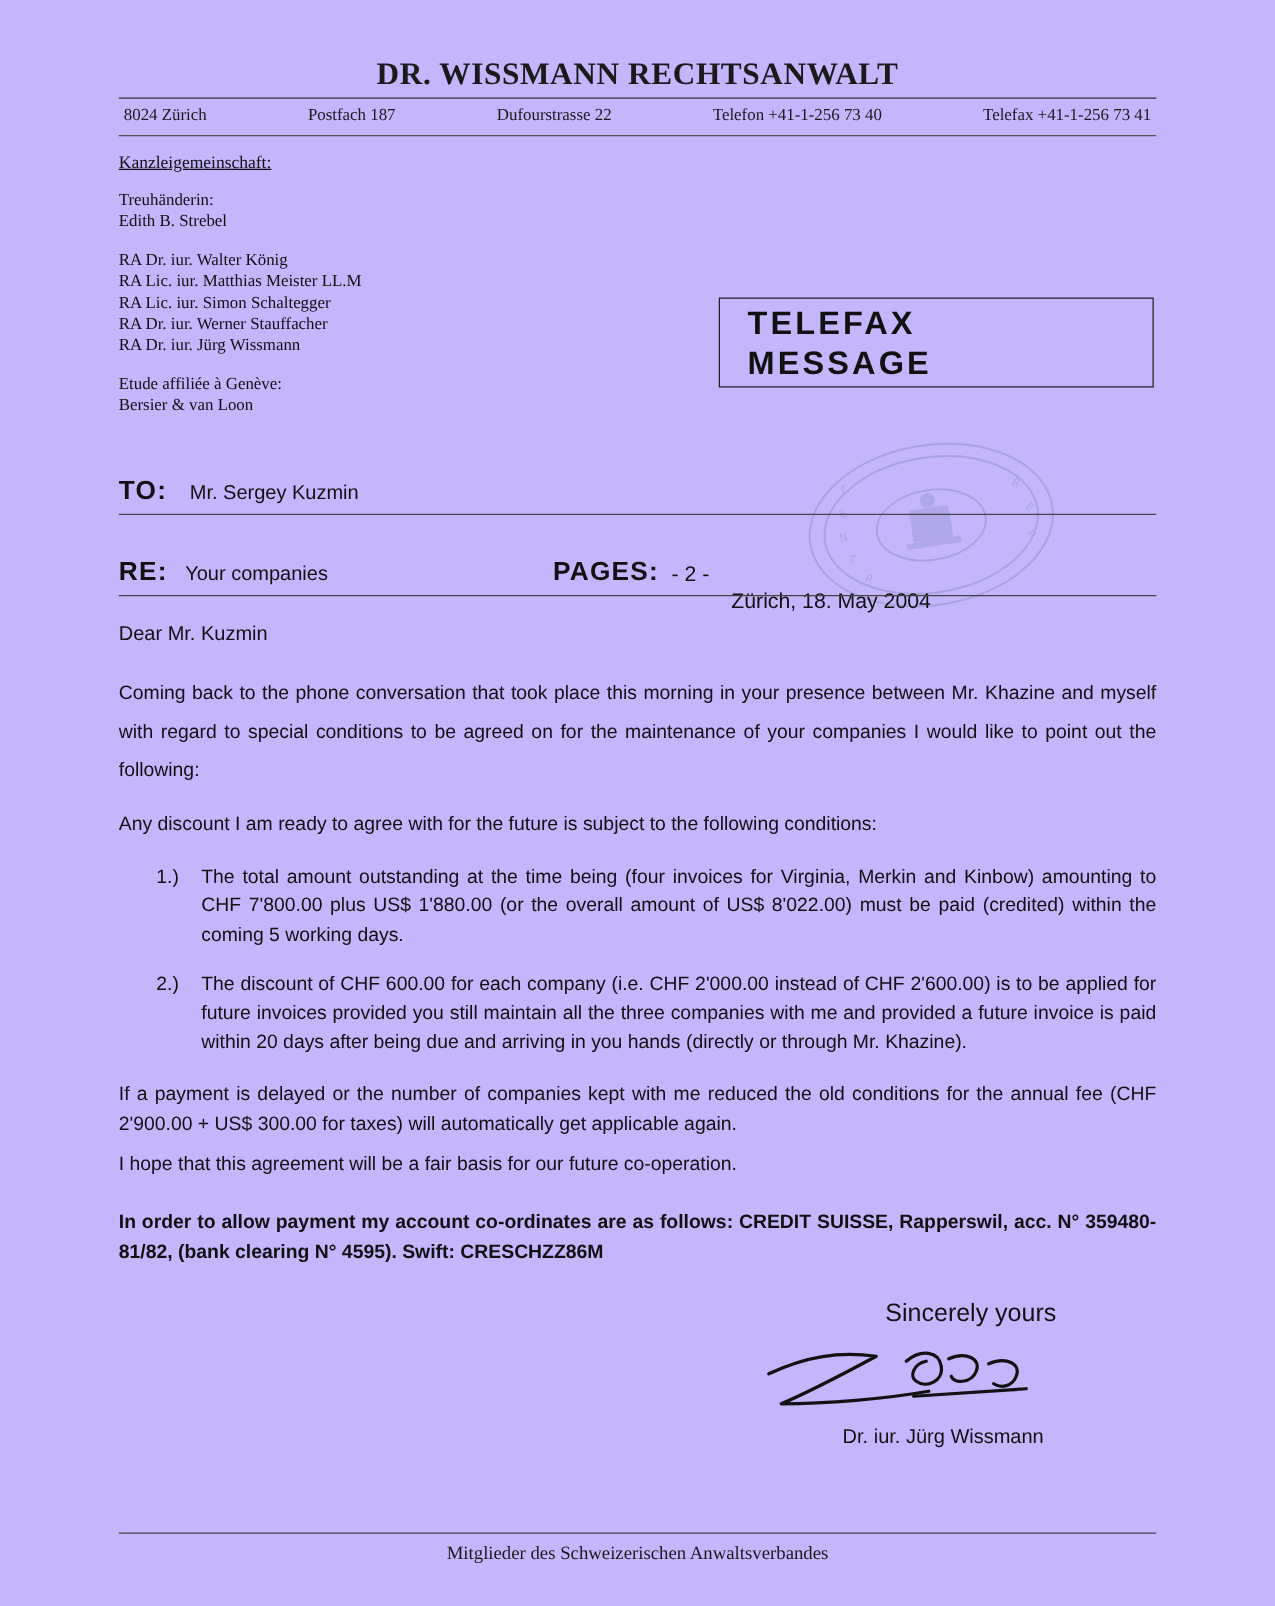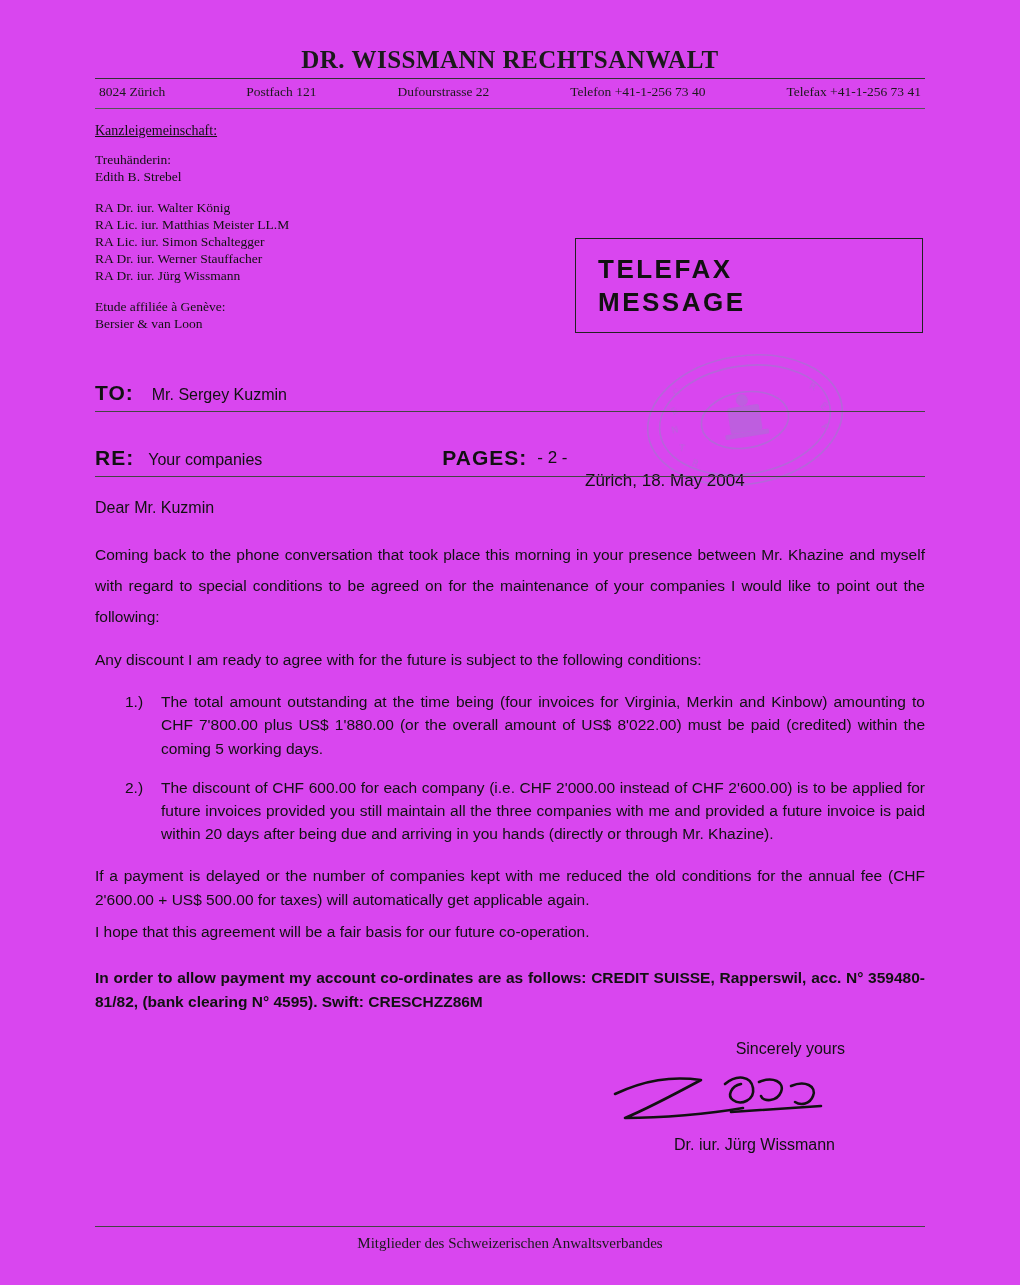--- a/index.html
+++ b/index.html
@@ -9,21 +9,21 @@
   }
   body {
     font-family: "Liberation Serif", serif;
     color: #111;
   }
   .page {
     position: relative;
     width: 1020px;
     height: 1285px;
     margin: 0 auto;
-    background: #d946ef;
+    background: #c4b5fd;
     overflow: hidden;
   }
   .scan {
     position: absolute;
     left: 95px;
     top: 30px;
     width: 830px;
     height: 1230px;
   }
 
@@ -73,21 +73,21 @@
   .people div { white-space: nowrap; }
   .grp { margin-bottom: 14px; }
   .grp-label { }
 
   
   .fax-box {
     position: absolute;
     left: 480px;
     top: 115px;
     width: 348px;
-    height: 95px;
+    height: 72px;
     border: 1.5px solid #222;
     display: flex;
     flex-direction: column;
     justify-content: center;
     padding-left: 22px;
     box-sizing: border-box;
   }
   .fax-box .l1, .fax-box .l2 {
     font-family: "Liberation Sans", sans-serif;
     font-weight: bold;
@@ -143,21 +143,21 @@
   .field-underline {
     border: 0;
     border-top: 1px solid #444;
     margin: 6px 0 0 0;
   }
   .re-row {
     display: flex;
     align-items: baseline;
   }
   .re-left { display: flex; align-items: baseline; flex: 0 0 auto; }
-  .re-right { display: flex; align-items: center; margin-left: 180px; }
+  .re-right { display: flex; align-items: flex-end; margin-left: 180px; }
   .pages-val {
     font-family: "Liberation Sans", sans-serif;
     font-size: 17px;
     margin-left: 10px;
   }
 
   
   .body-text {
     font-family: "Liberation Sans", sans-serif;
     font-size: 15.5px;
@@ -198,21 +198,21 @@
   .tight { margin-bottom: 8px; }
 
   
   .sig-block {
     margin-top: 26px;
     text-align: right;
     padding-right: 80px;
   }
   .sincerely {
     font-family: "Liberation Sans", sans-serif;
-    font-size: 16px;
+    font-size: 20px;
   }
   .sig-svg { display: block; margin: 2px 0 0 auto; }
   .sig-name {
     font-family: "Liberation Sans", sans-serif;
     font-size: 16px;
     margin-top: 4px;
     padding-right: 10px;
   }
 
   
@@ -250,21 +250,21 @@
 </head>
 <body>
 
 <div class="page">
   <div class="scan">
 
     <div class="firm-name">DR. WISSMANN RECHTSANWALT</div>
     <hr class="rule">
     <div class="contact-row">
       <span>8024 Zürich</span>
-      <span>Postfach 121</span>
+      <span>Postfach 187</span>
       <span>Dufourstrasse 22</span>
       <span>Telefon +41-1-256 73 40</span>
       <span>Telefax +41-1-256 73 41</span>
     </div>
     <hr class="rule thin">
 
     <div class="upper">
 
       <div class="kanzlei-title">Kanzleigemeinschaft:</div>
 
@@ -348,21 +348,21 @@
         <li>
           <span class="num">1.)</span>
           <span>The total amount outstanding at the time being (four invoices for Virginia, Merkin and Kinbow) amounting to CHF 7'800.00 plus US$ 1'880.00 (or the overall amount of US$ 8'022.00) must be paid (credited)  within the coming 5 working days.</span>
         </li>
         <li>
           <span class="num">2.)</span>
           <span>The discount of CHF 600.00 for each company (i.e. CHF 2'000.00 instead of CHF 2'600.00) is to be applied for future invoices provided you still maintain all the three companies with me and provided a future invoice is paid within 20 days after being due and arriving in you hands (directly or through Mr. Khazine).</span>
         </li>
       </ol>
 
-      <div class="para tight">If a payment is delayed or the number of companies kept with me reduced the old conditions for the annual fee (CHF 2'600.00 + US$ 500.00 for taxes) will automatically get applicable again.</div>
+      <div class="para tight">If a payment is delayed or the number of companies kept with me reduced the old conditions for the annual fee (CHF 2'900.00 + US$ 300.00 for taxes) will automatically get applicable again.</div>
       <div class="para">I hope that this agreement will be a fair basis for our future co-operation.</div>
       <div class="para" style="margin-top:22px;font-weight:bold;">In order to allow payment my account co-ordinates are as follows: CREDIT SUISSE, Rapperswil, acc. N° 359480-81/82, (bank clearing N° 4595). Swift: CRESCHZZ86M</div>
     </div>
 
     <div class="sig-block">
       <div class="sincerely">Sincerely yours</div>
       <svg class="sig-svg" width="240" height="72" viewBox="0 0 240 72">
         <g fill="none" stroke="#111" stroke-width="2.6" stroke-linecap="round" stroke-linejoin="round">
           <path d="M10,34 C40,20 66,16 96,20 C70,34 44,48 20,58 C56,58 104,54 138,48"></path>
           <path d="M120,24 C132,14 146,16 148,28 C150,40 136,46 128,40 C122,36 126,26 136,24"></path>

